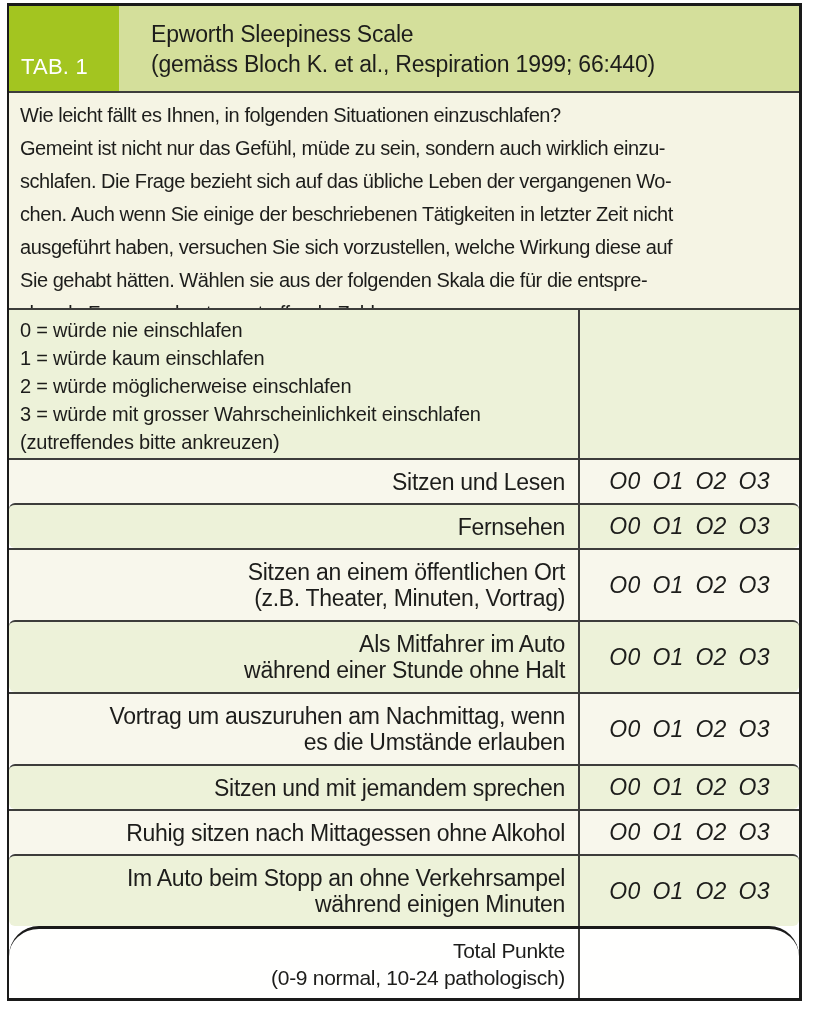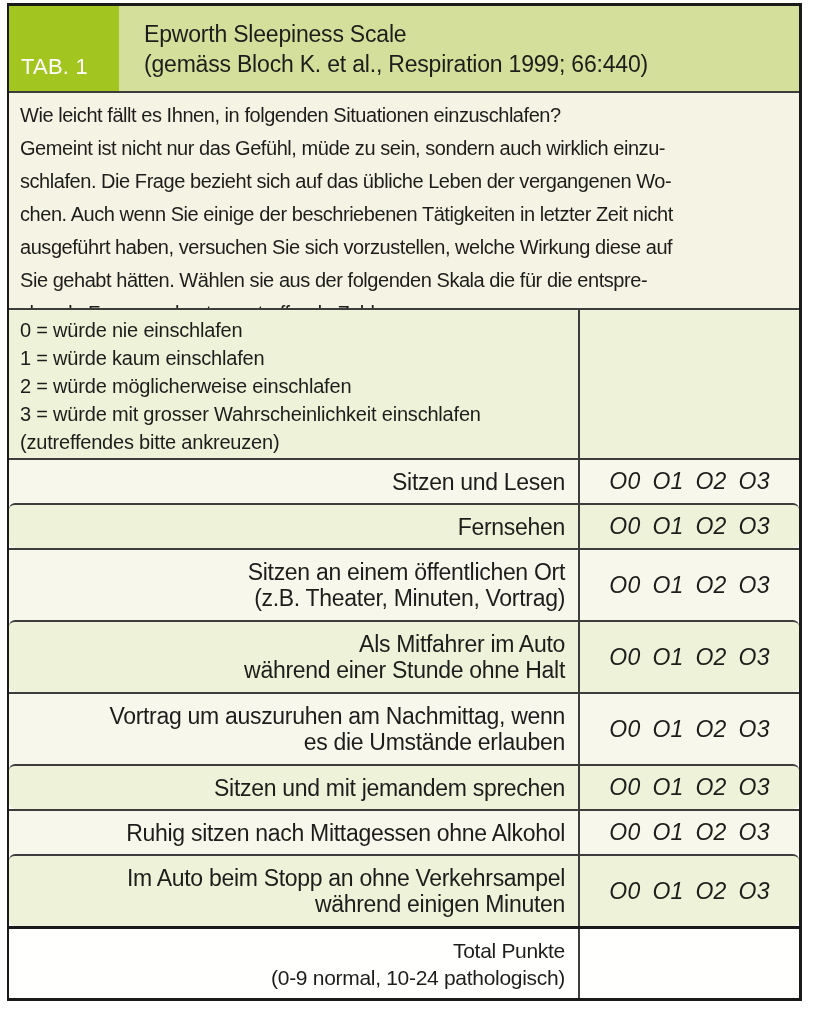--- a/index.html
+++ b/index.html
@@ -27,21 +27,21 @@
     color: #ffffff;
     display: flex; align-items: flex-end;
     padding: 0 0 11px 12px;
     font-size: 22px;
     letter-spacing: 0.2px;
   }
   .title-cell {
     flex: 1;
     background: var(--header-green, #d4df9b);
     display: flex; align-items: center;
-    padding-left: 25px;
+    padding-left: 32px;
     font-size: 23px;
     line-height: 30px;
     white-space: pre-line;
     letter-spacing: -0.2px;
   }
   
   .intro {
     height: 217px;
     border-top: 2px solid var(--border-inner, #3d3d3b);
     background: var(--intro-cream, #f5f4e4);
@@ -96,20 +96,21 @@
     font-size: 23px;
     letter-spacing: 0.2px;
     font-style: italic;
   }
   
   .total-row {
     display: flex;
     height: 72px;
     border-top: 3px solid var(--border-dark, #1a1a1a);
     background: var(--total-white, #fffffe);
+    border-radius: 30px;
   }
   .total-label {
     flex: 1;
     display: flex; align-items: center; justify-content: flex-end;
     text-align: right;
     padding-right: 13px;
     font-size: 21px;
     line-height: 27px;
     letter-spacing: -0.3px;
     white-space: pre-line;

